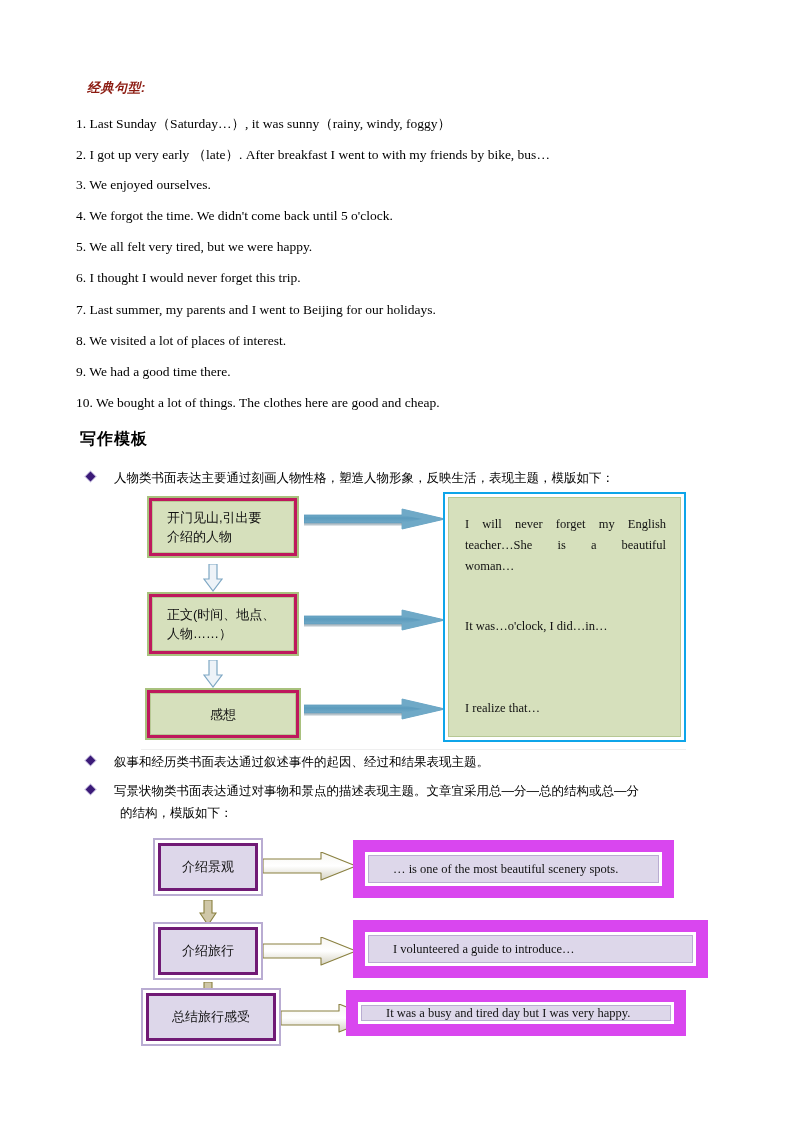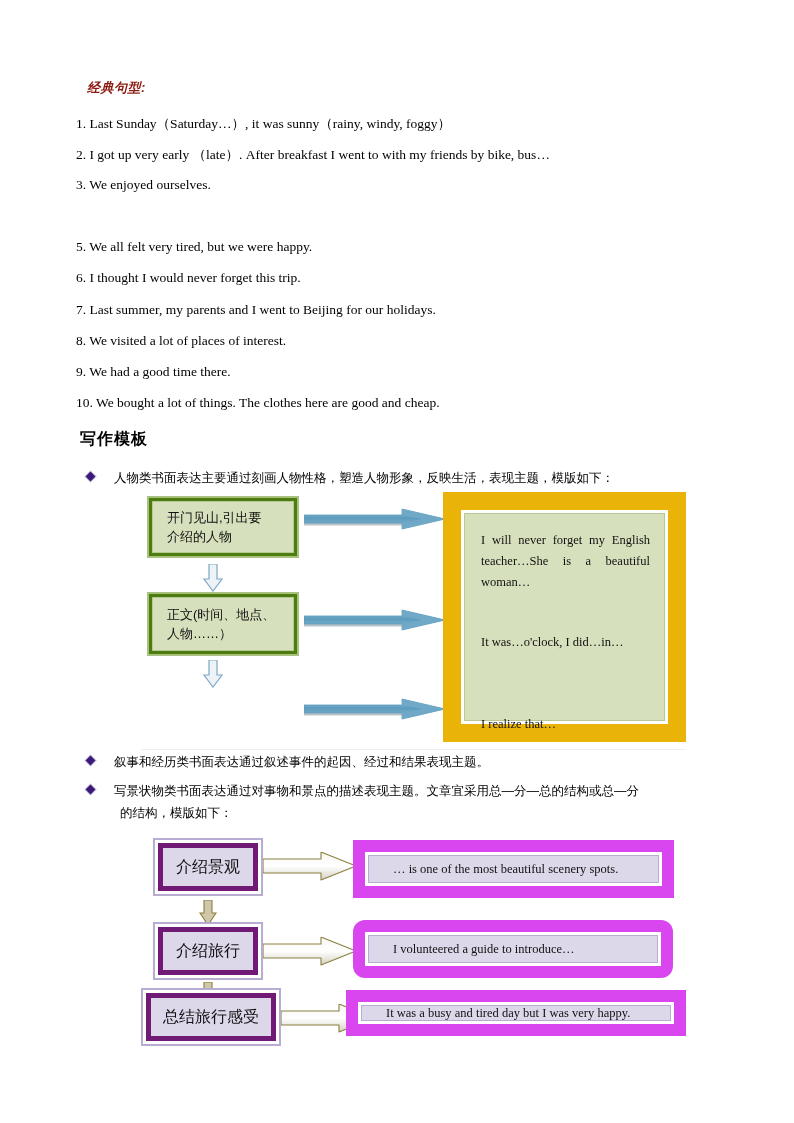--- a/index.html
+++ b/index.html
@@ -73,21 +73,21 @@
     position:absolute;left:0;bottom:0;width:545px;height:1px;
     background:#efefef;
   }
   .gbox{
     position:absolute;
     background:#a9c17e;
     padding:2px;
     box-sizing:border-box;
   }
   .gbox .mid{
-    background:#4d7c0f;
+    background:#be185d;
     padding:3px;
     height:100%;
     box-sizing:border-box;
   }
   .gbox .inner{
     background:#d6e0bc;
     border:1px solid #b7c894;
     height:100%;
     box-sizing:border-box;
     display:flex;
@@ -99,22 +99,22 @@
     line-height:19px;
     text-align:center;
     padding:3px 6px;
   }
   .gbox.left-pad .inner{justify-content:flex-start;padding-left:14px;text-align:left;}
 
   .gpanel{
     position:absolute;
     left:302px;top:0;
     width:243px;height:250px;
-    background:#eab308;
-    padding:18px;
+    background:#0ea5e9;
+    padding:2px;
     box-sizing:border-box;
   }
   .gpanel .mid{background:#fff;padding:3px;height:100%;box-sizing:border-box;}
   .gpanel .inner{
     background:#d6e0bc;
     border:1px solid #b7c894;
     height:100%;
     box-sizing:border-box;
     position:relative;
     font-family:"Liberation Serif","DejaVu Serif",serif;
@@ -147,26 +147,26 @@
   }
   .pbox{
     position:absolute;
     background:#b9acd2;
     padding:2px;
     box-sizing:border-box;
   }
   .pbox .mid{background:#fff;padding:3px;height:100%;box-sizing:border-box;}
   .pbox .inner{
     background:#ddd7ea;
-    border:5px solid #701a75;
+    border:3px solid #701a75;
     height:100%;
     box-sizing:border-box;
     display:flex;align-items:center;justify-content:center;
     font-family:"Liberation Sans","DejaVu Sans",sans-serif;
-    font-size:16px;color:#111;
+    font-size:13px;color:#111;
   }
   .ptext{
     position:absolute;
     background:#d946ef;
     padding:12px;
     box-sizing:border-box;
   }
   .ptext .mid{background:#fff;padding:3px;height:100%;box-sizing:border-box;}
   .ptext .inner{
     background:#ddd7ea;
@@ -184,20 +184,21 @@
 </head>
 <body>
 
 <div class="page">
 
   <div class="sec-head">经典句型:</div>
 
   <div class="sent" style="top:115px">1. Last Sunday（Saturday…）, it was sunny（rainy, windy, foggy）</div>
   <div class="sent" style="top:146px">2. I got up very early （late）. After breakfast I went to with my friends by bike, bus…</div>
   <div class="sent" style="top:177px">3. We enjoyed ourselves.</div>
+  <div class="sent" style="top:208px">4. We forgot the time. We didn't come back until 5 o'clock.</div>
   <div class="sent" style="top:239px">5. We all felt very tired, but we were happy.</div>
   <div class="sent" style="top:270px">6. I thought I would never forget this trip.</div>
   <div class="sent" style="top:302px">7. Last summer, my parents and I went to Beijing  for our holidays.</div>
   <div class="sent" style="top:333px">8. We visited a lot of places of interest.</div>
   <div class="sent" style="top:364px">9. We had a good time there.</div>
   <div class="sent" style="top:395px">10. We bought a lot of things.  The clothes here are good and cheap.</div>
 
   <div class="h2">写作模板</div>
 
   <div class="bullet" style="left:87px;top:467px;width:620px;">
@@ -234,20 +235,25 @@
         </div>
       </div>
     </div>
 
     <div class="dconn" style="left:62px;top:168px;">
       <svg width="20" height="28" viewBox="0 0 20 28">
         <polygon points="6,0 14,0 14,15 19,15 10,27 1,15 6,15" fill="#eef3f8" stroke="#7ea7c4" stroke-width="1.2"></polygon>
       </svg>
     </div>
 
+    <div class="gbox" style="left:4px;top:196px;width:156px;height:52px;">
+      <div class="mid">
+        <div class="inner">感想</div>
+      </div>
+    </div>
 
     <div class="barrow" style="left:163px;top:16px;">
       <svg width="142" height="26" viewBox="0 0 142 26">
         <defs>
           <linearGradient id="bg1" x1="0" y1="0" x2="0" y2="1">
             <stop offset="0%" stop-color="#9ecbe0"></stop>
             <stop offset="45%" stop-color="#5b9bbd"></stop>
             <stop offset="100%" stop-color="#8fbcd4"></stop>
           </linearGradient>
         </defs>
@@ -357,21 +363,21 @@
         <polygon points="0,7 58,7 58,0 93,14 58,28 58,21 0,21" fill="url(#og1)" stroke="#8a8040" stroke-width="1.1" stroke-linejoin="round"></polygon>
       </svg>
     </div>
 
     <div class="ptext" style="left:212px;top:8px;width:321px;height:58px;">
       <div class="mid">
         <div class="inner">… is one of the most beautiful  scenery spots.</div>
       </div>
     </div>
 
-    <div class="ptext" style="left:212px;top:88px;width:320px;height:58px;border-radius:12px;">
+    <div class="ptext" style="left:212px;top:88px;width:355px;height:58px;">
       <div class="mid">
         <div class="inner">I volunteered a guide to introduce…</div>
       </div>
     </div>
 
     <div class="ptext" style="left:205px;top:158px;width:340px;height:46px;">
       <div class="mid">
         <div class="inner">It was a busy and tired day but I was very happy.</div>
       </div>
     </div>

